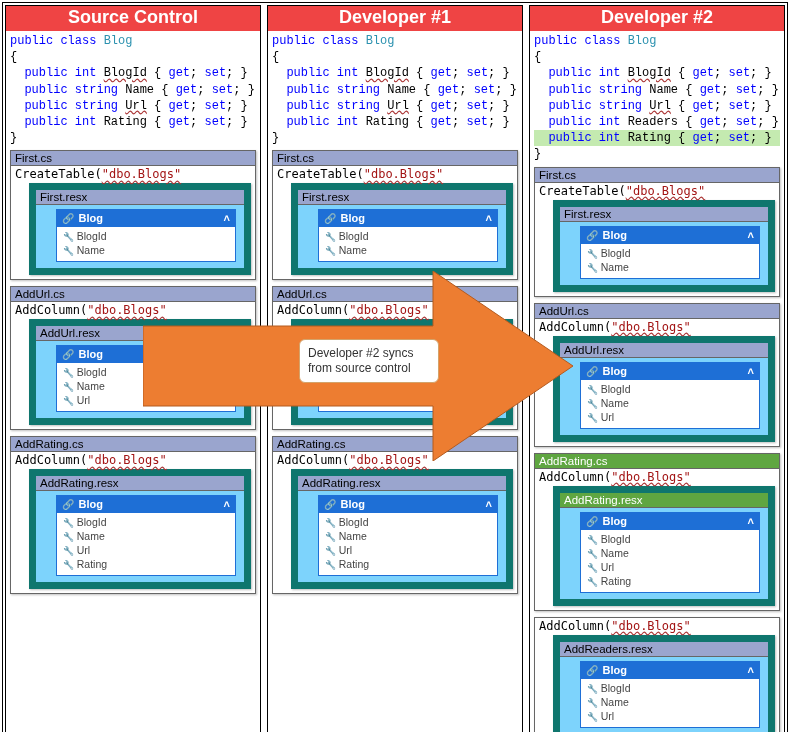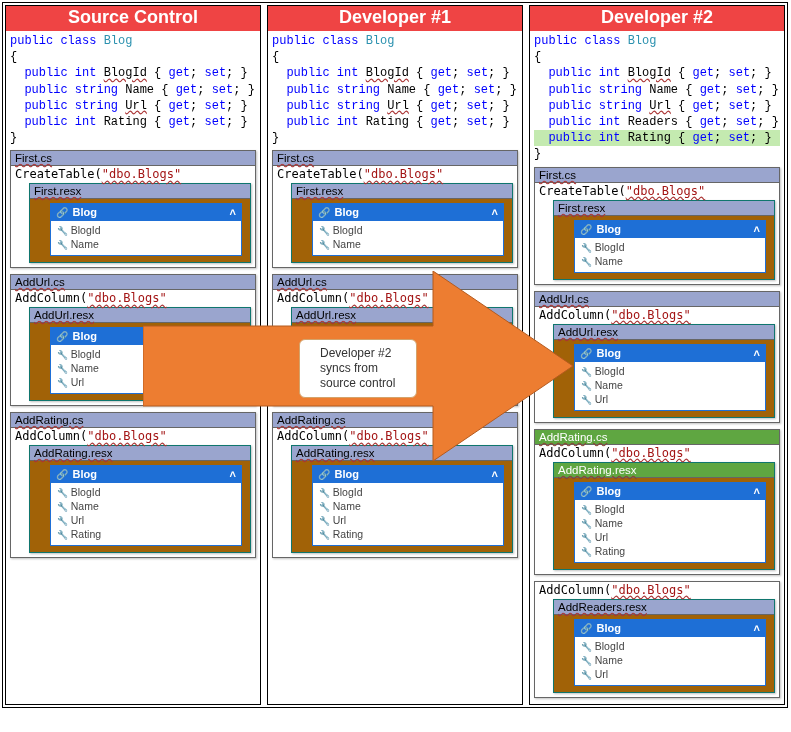--- a/index.html
+++ b/index.html
@@ -49,36 +49,35 @@
     border: 1px solid #666;
     margin: 2px 4px 6px 4px;
     box-shadow: 1px 1px 2px rgba(0,0,0,0.25);
     background: #fff;
   }
   .filetitle {
     background: #9aa5ce;
     color: #000;
     font-size: 11.5px;
     padding: 1px 4px;
-    text-decoration: underline;
     text-decoration-style: wavy;
     text-decoration-color: #a33;
     border-bottom: 1px solid #666;
   }
   .filetitle.green {
     background: #5fa641;
     color: #fff;
     text-decoration-color: #843;
   }
   .nested {
     margin: 1px 4px 4px 18px;
   }
   .resxbox {
-    border: 1px solid #0f766e;
-    background: #a16207;
+    border: 7px solid #0f766e;
+    background: #7dd3fc;
     box-shadow: 1px 1px 2px rgba(0,0,0,0.25);
   }
   .designer {
     margin: 4px 8px 6px 20px;
   }
   .dheader {
     background: #1e6fd6;
     color: #fff;
     font-size: 11px;
     font-weight: bold;
@@ -122,25 +121,25 @@
     top: 268px;
     width: 430px;
     height: 190px;
     pointer-events: none;
     z-index: 5;
   }
   .callout {
     position: absolute;
     left: 296px;
     top: 336px;
-    width: 118px;
+    width: 140px;
     background: #fff;
     border: 1px solid #d4a36a;
     border-radius: 6px;
-    padding: 6px 20px;
+    padding: 6px 8px;
     font-size: 12px;
     color: #333;
     z-index: 6;
     line-height: 1.25;
   }
 </style>
 </head>
 <body>
 
 <div class="page">

